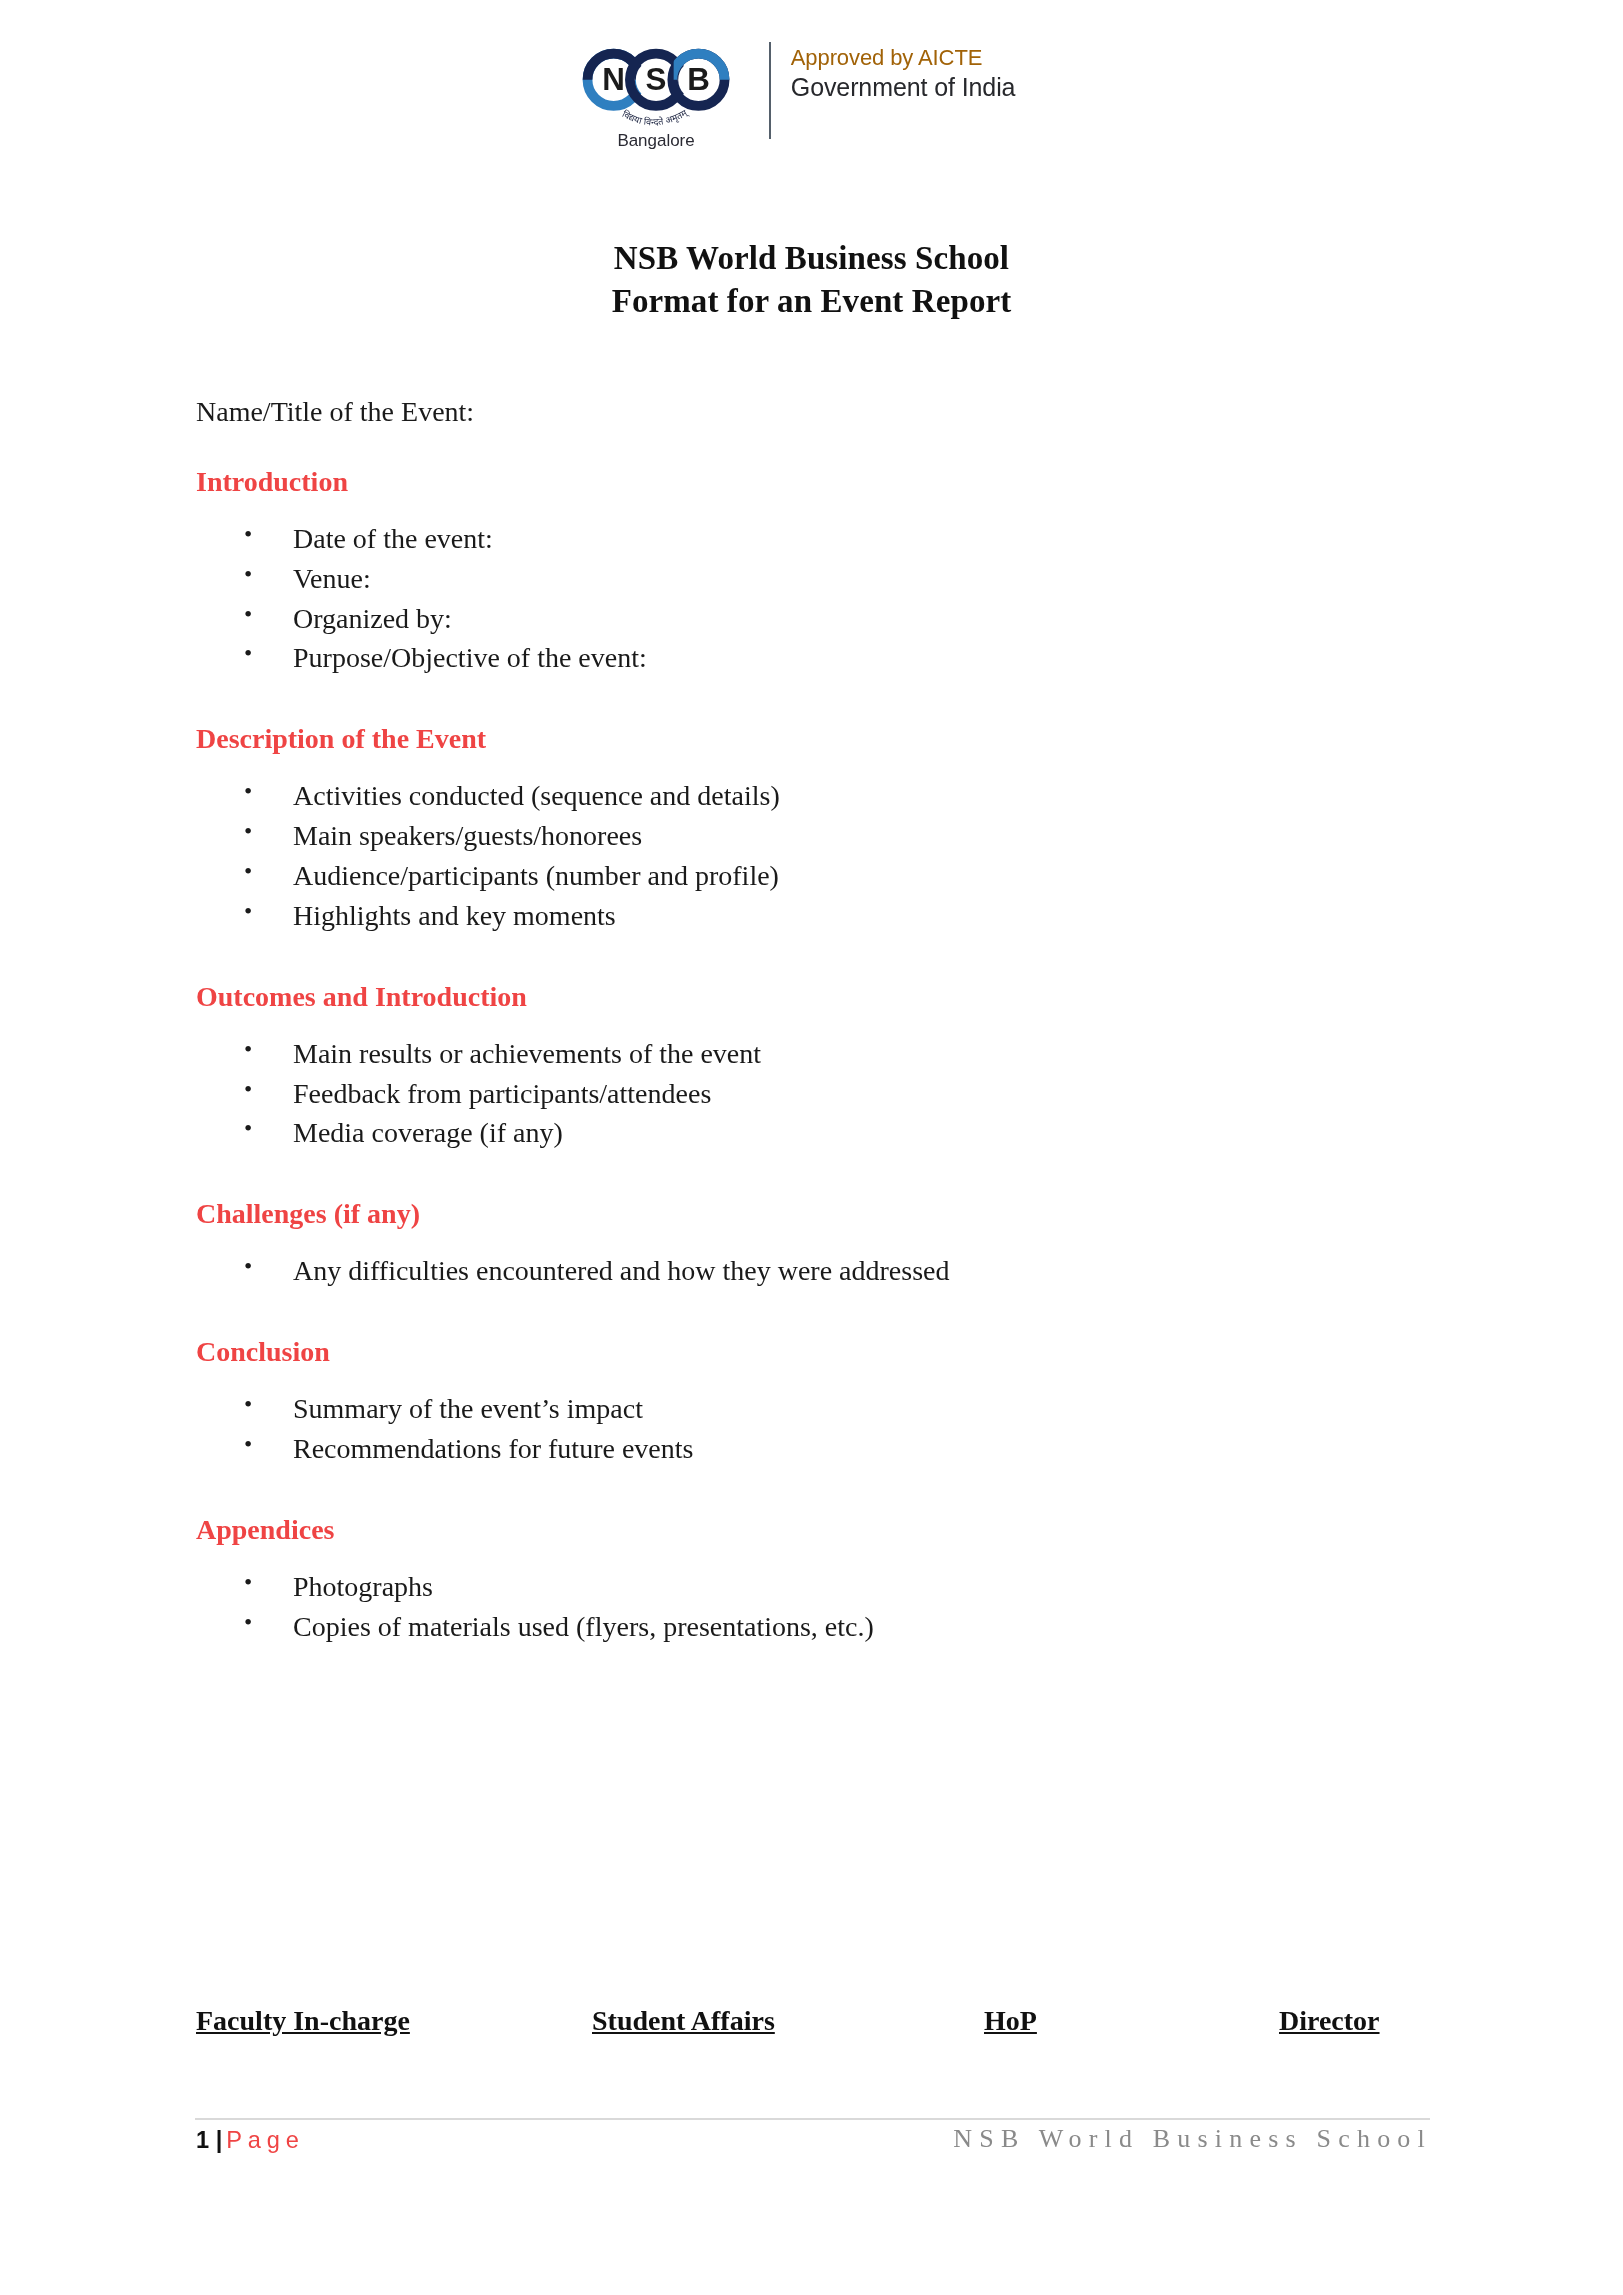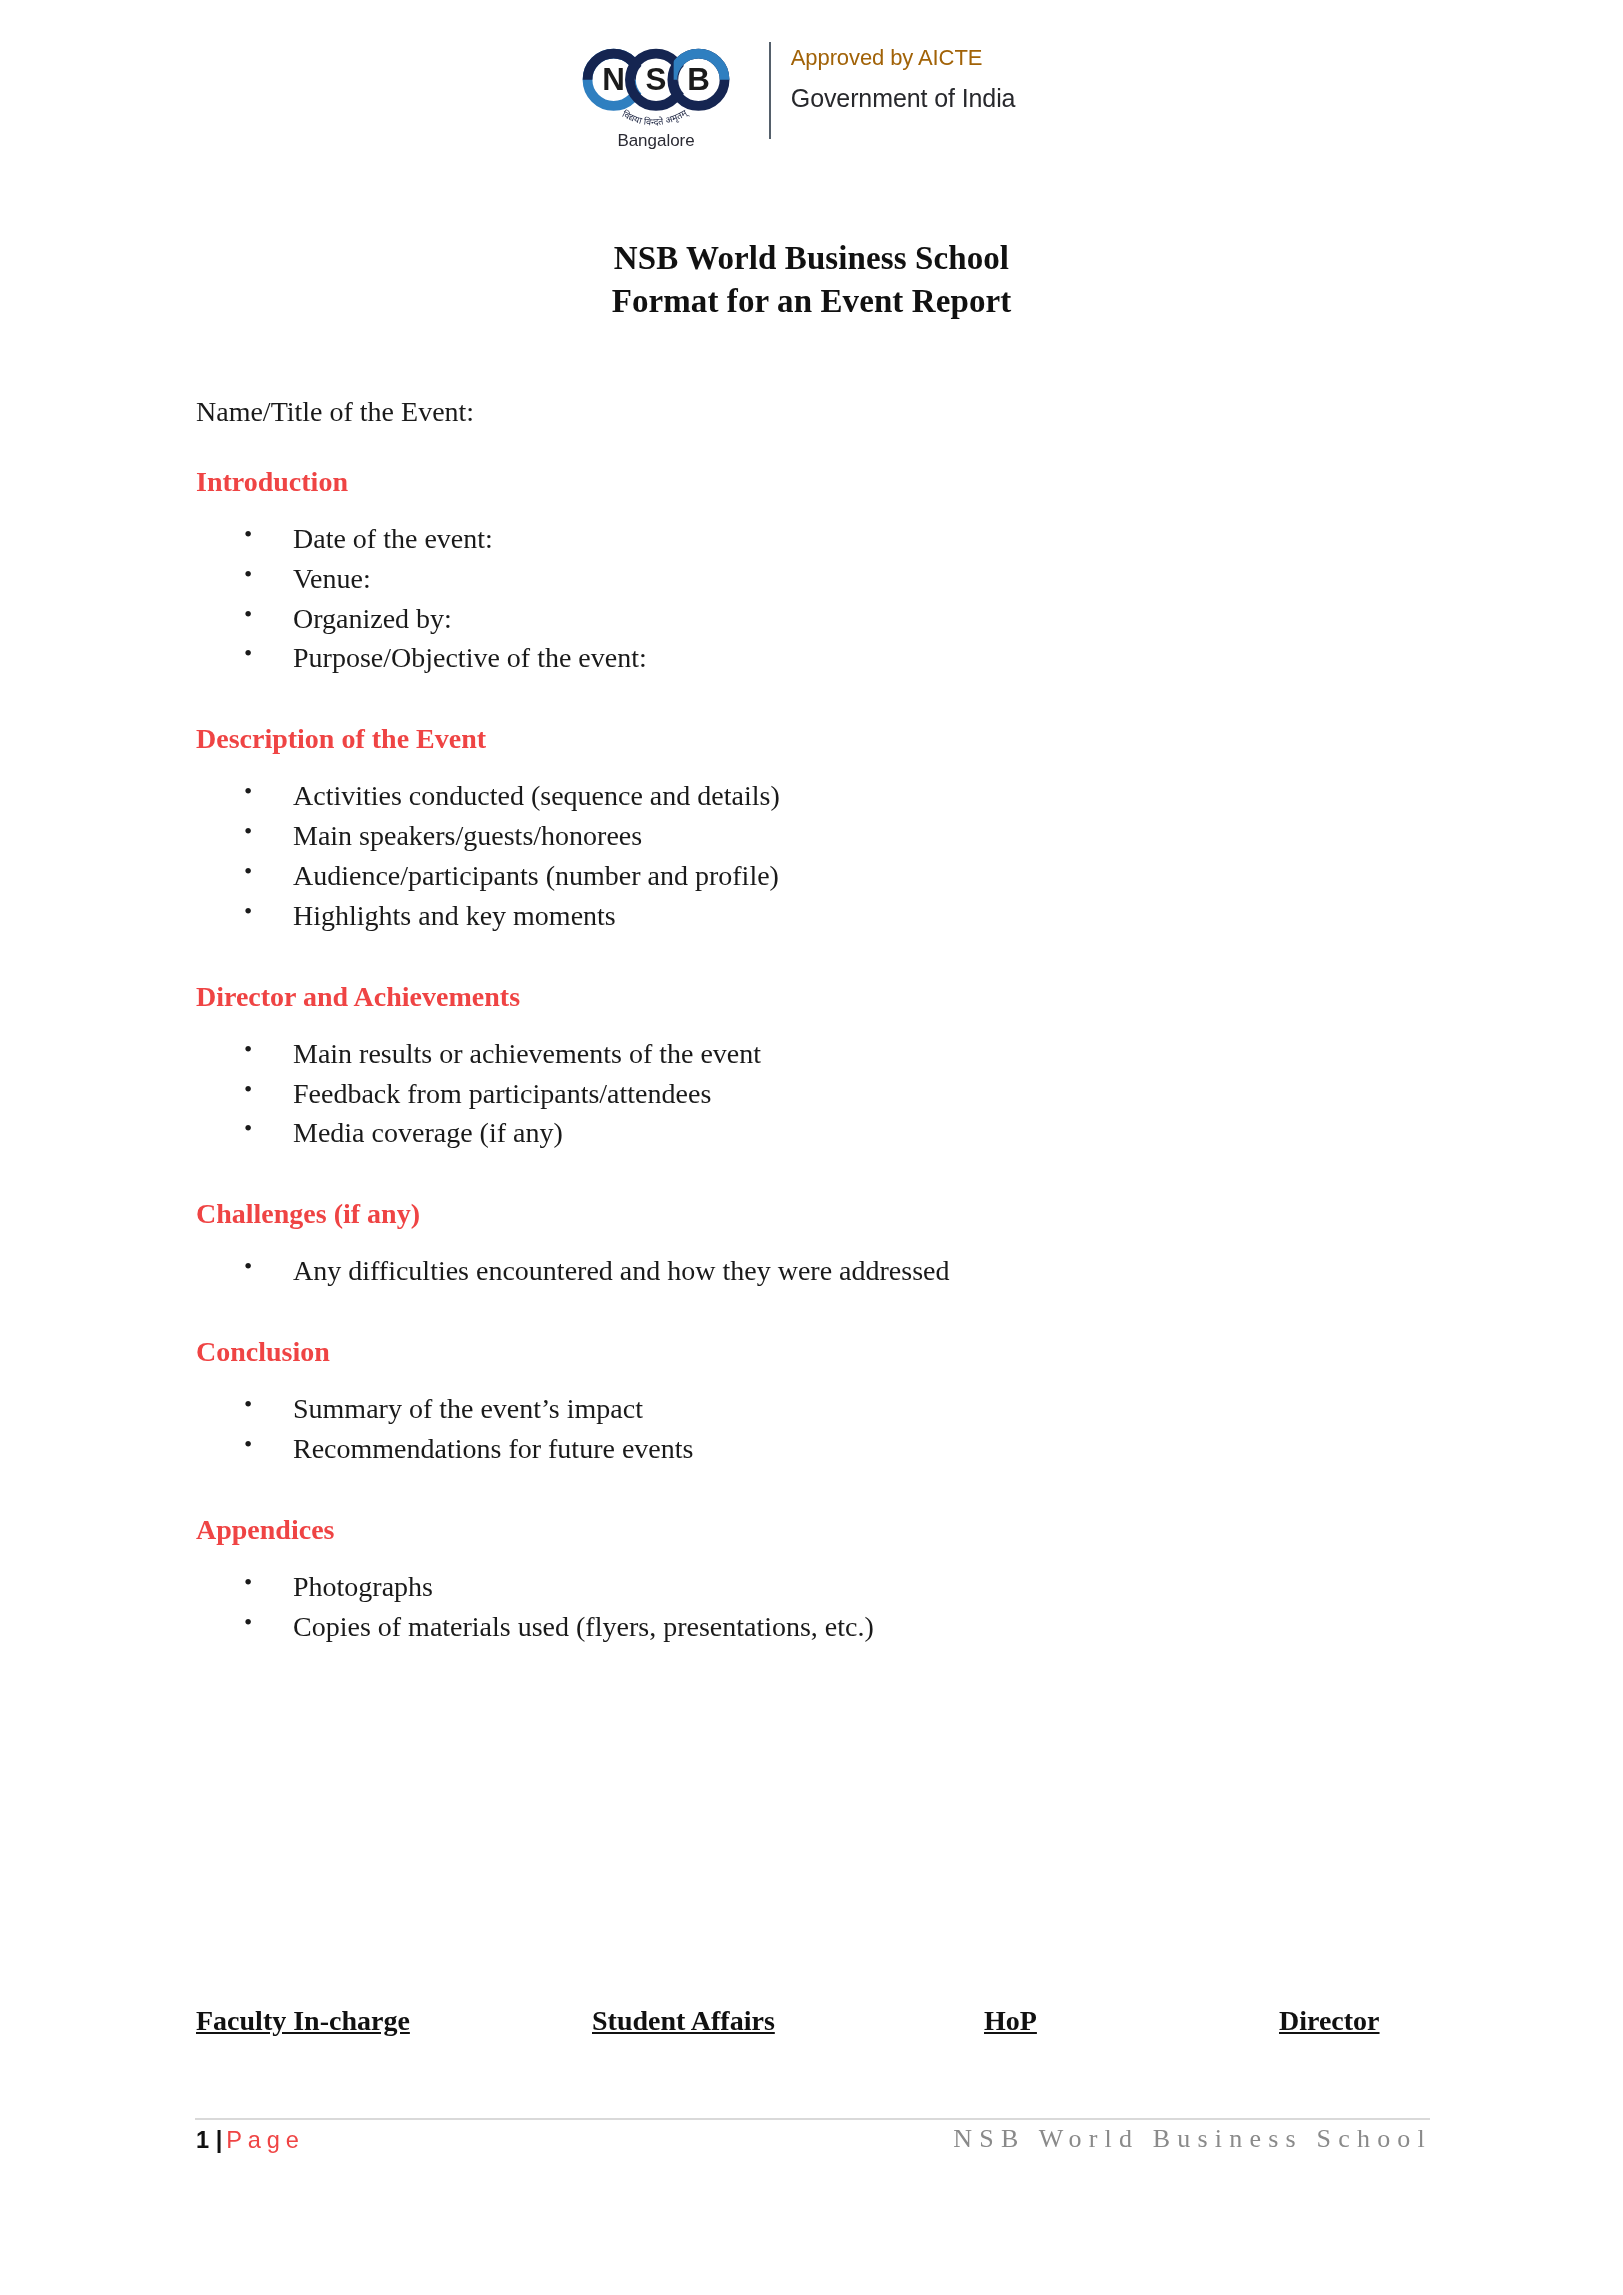--- a/index.html
+++ b/index.html
@@ -59,21 +59,21 @@
     font-size: 22px;
     color: #a16207;
     letter-spacing: -0.1px;
     white-space: nowrap;
   }
   .accred-line2 {
     font-size: 25px;
     color: #27282c;
     letter-spacing: -0.1px;
     white-space: nowrap;
-    margin-top: 12px;
+    margin-top: 1px;
   }
 
   
   .doc-title {
     position: absolute;
     left: 0;
     top: 237px;
     width: 1623px;
     text-align: center;
     font-weight: bold;
@@ -291,21 +291,21 @@
         </ul>
         <div class="sec-gap"></div>
         <h2 class="section">Description of the Event</h2>
         <ul class="bullets">
           <li>Activities conducted (sequence and details)</li>
           <li>Main speakers/guests/honorees</li>
           <li>Audience/participants (number and profile)</li>
           <li>Highlights and key moments</li>
         </ul>
         <div class="sec-gap"></div>
-        <h2 class="section">Director and Achievements</h2>
+        <h2 class="section">Outcomes and Introduction</h2>
         <ul class="bullets">
           <li>Main results or achievements of the event</li>
           <li>Feedback from participants/attendees</li>
           <li>Media coverage (if any)</li>
         </ul>
         <div class="sec-gap"></div>
         <h2 class="section">Challenges (if any)</h2>
         <ul class="bullets">
           <li>Any difficulties encountered and how they were addressed</li>
         </ul>

